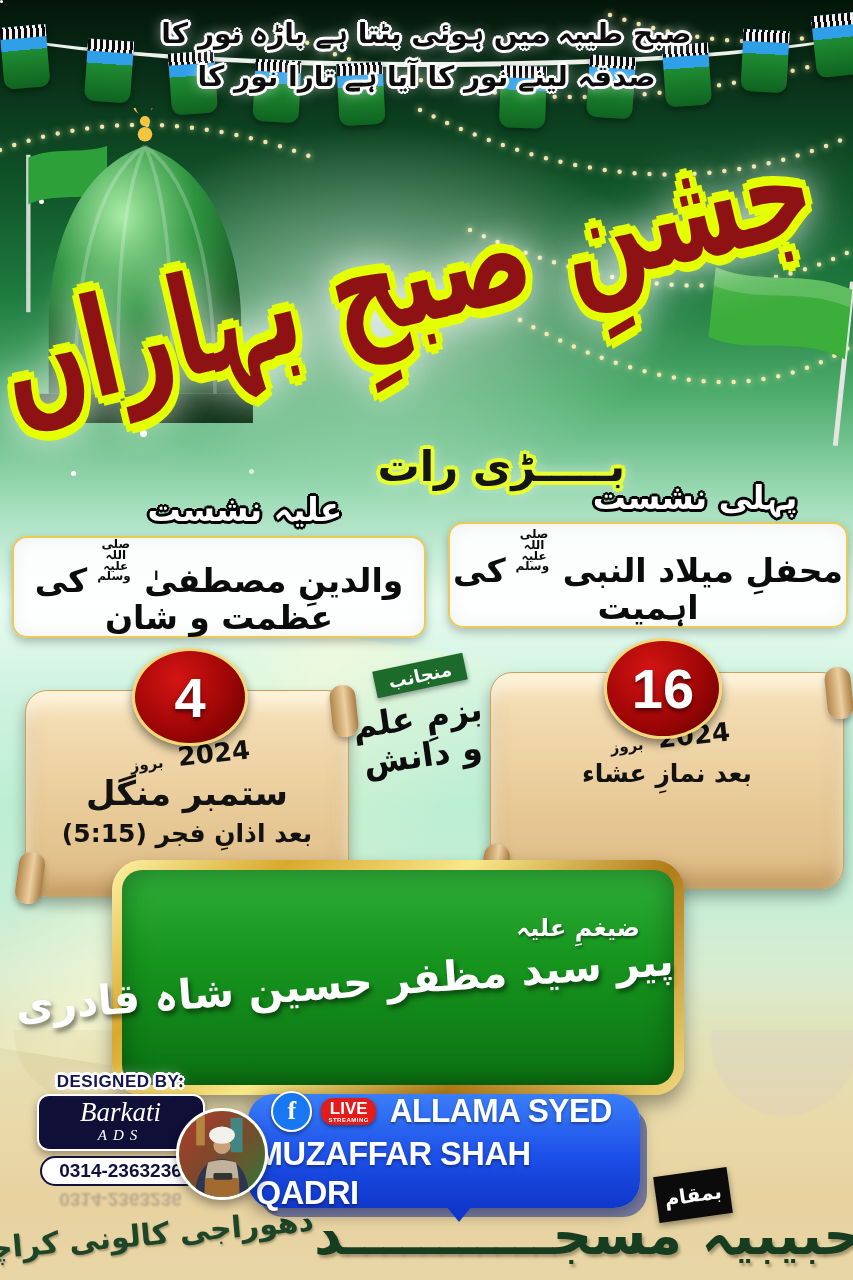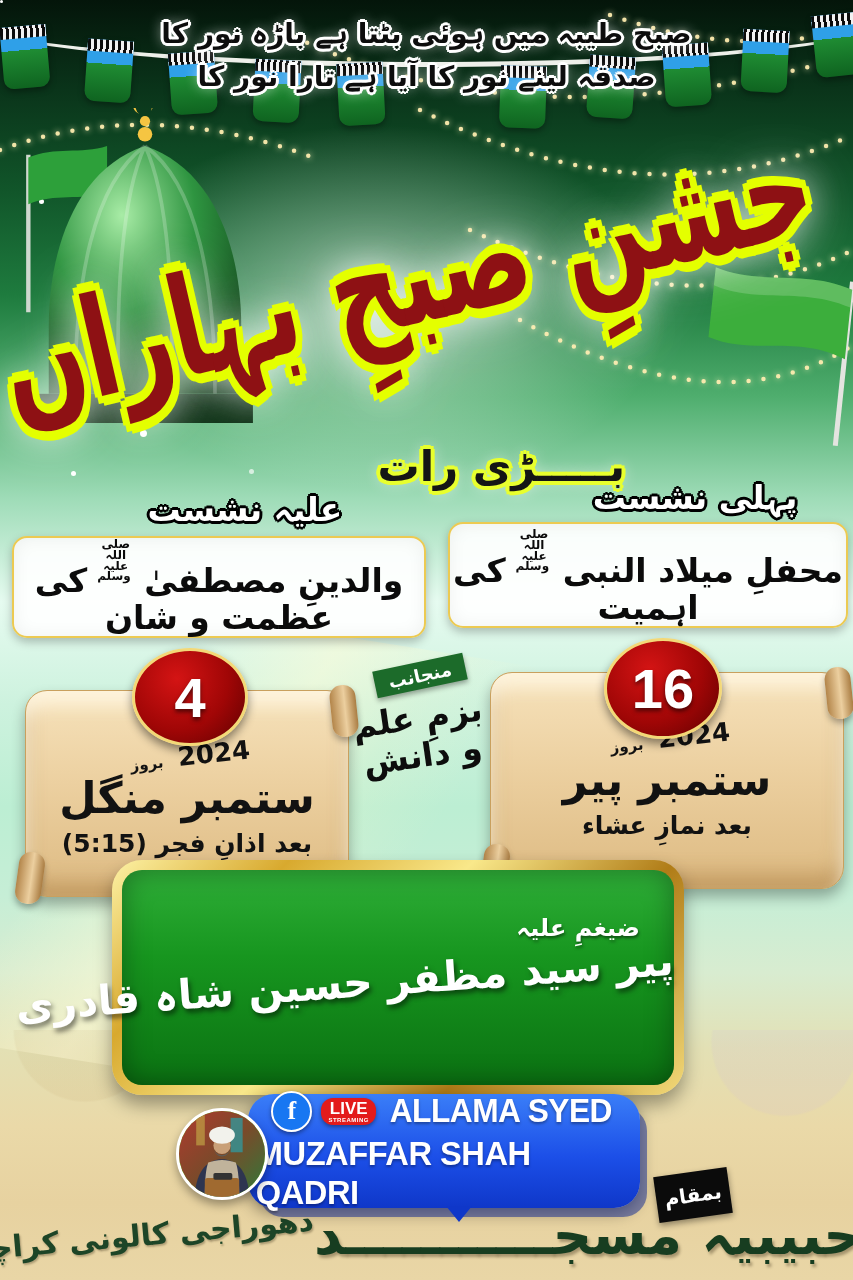--- a/index.html
+++ b/index.html
@@ -61,21 +61,21 @@
     background:linear-gradient(90deg,#b3854a,#eccf9f 55%,#a97c42);box-shadow:0 4px 6px rgba(0,0,0,.3);}
   .scroll::before{left:-9px;bottom:-8px;transform:rotate(8deg);}
   .scroll::after{right:-9px;top:-6px;transform:rotate(-6deg);}
   .day-badge{border-radius:50%;background:radial-gradient(circle at 38% 30%,#d41414,#a00606 55%,#5d0101 100%);
     border:3px solid #f3d878;box-shadow:0 5px 10px rgba(0,0,0,.45);
     display:flex;align-items:center;justify-content:center;color:#fff;font-weight:bold;font-size:56px;z-index:5;
     font-family:"Liberation Sans",sans-serif;text-shadow:0 3px 4px rgba(0,0,0,.55);}
   .scroll-inner{position:relative;padding-top:50px;text-align:center;color:#121212;}
   .sc-row1{font-weight:bold;font-size:26px;transform:rotate(-6deg);}
   .sc-row1 .byroz{font-size:15px;font-weight:bold;margin:0 6px;}
-  .sc-main{font-weight:bold;font-size:43px;margin-top:2px;white-space:nowrap;}
+  .sc-main{font-weight:bold;font-size:34px;margin-top:2px;white-space:nowrap;}
   .sc-time{font-weight:bold;font-size:25px;margin-top:6px;white-space:nowrap;}
 
   
   .organizer{text-align:center;}
   .org-tag{display:inline-block;background:#1c6b2a;color:#fff;font-weight:bold;font-size:18px;
     padding:3px 14px;transform:rotate(-12deg);box-shadow:0 3px 5px rgba(0,0,0,.35);}
   .org-name{margin-top:10px;color:#0d0d0d;font-weight:bold;font-size:33px;line-height:1.15;transform:rotate(-8deg);}
 
   
   .banner{border-radius:30px;padding:10px;
@@ -205,21 +205,20 @@
       <span>کی عظمت و شان</span>
     </div>
   </div>
 
   <div class="abs scroll" style="left:490px;top:672px;width:352px;height:215px;">
     <div class="scroll-inner urdu">
       <div class="sc-row1">
         <span>2024</span>
         <span class="byroz">بروز</span>
       </div>
-      <div class="sc-main">ستمبر پیر</div>
       <div class="sc-time">بعد نمازِ عشاء</div>
     </div>
   </div>
   <div class="abs day-badge" style="left:604px;top:638px;width:112px;height:95px;">16</div>
 
   <div class="abs scroll" style="left:25px;top:690px;width:322px;height:205px;">
     <div class="scroll-inner urdu">
       <div class="sc-row1">
         <span>2024</span>
         <span class="byroz">بروز</span>
@@ -235,20 +234,29 @@
     <div class="org-name urdu o">بزمِ علم و دانش</div>
   </div>
 
   <div class="abs banner" style="left:112px;top:860px;width:552px;height:215px;">
     <div class="banner-in">
       <div class="sp-prefix urdu">ضیغمِ علیہ</div>
       <div class="sp-name urdu">پیر سید مظفر حسین شاہ قادری</div>
     </div>
   </div>
 
+  <div class="abs designer lat" style="left:28px;top:1072px;width:185px;">
+    <div class="d-head o-white">DESIGNED BY:</div>
+    <div class="d-box">
+      <div class="d-brand">Barkati</div>
+      <div class="d-sub">ADS</div>
+    </div>
+    <div class="d-phone">0314-2363236</div>
+    <div class="d-reflect">0314-2363236</div>
+  </div>
 
   <div class="abs photo" style="left:176px;top:1108px;width:86px;height:86px;">
     <svg viewBox="0 0 100 100" width="86" height="86">
       <defs>
         <linearGradient id="pg" x1="0" y1="0" x2="1" y2="1">
           <stop offset="0%" stop-color="#b03a2e"></stop>
             <stop offset="50%" stop-color="#7a4a2a"></stop>
             <stop offset="100%" stop-color="#2e7a3a"></stop>
         </linearGradient>
       </defs>

